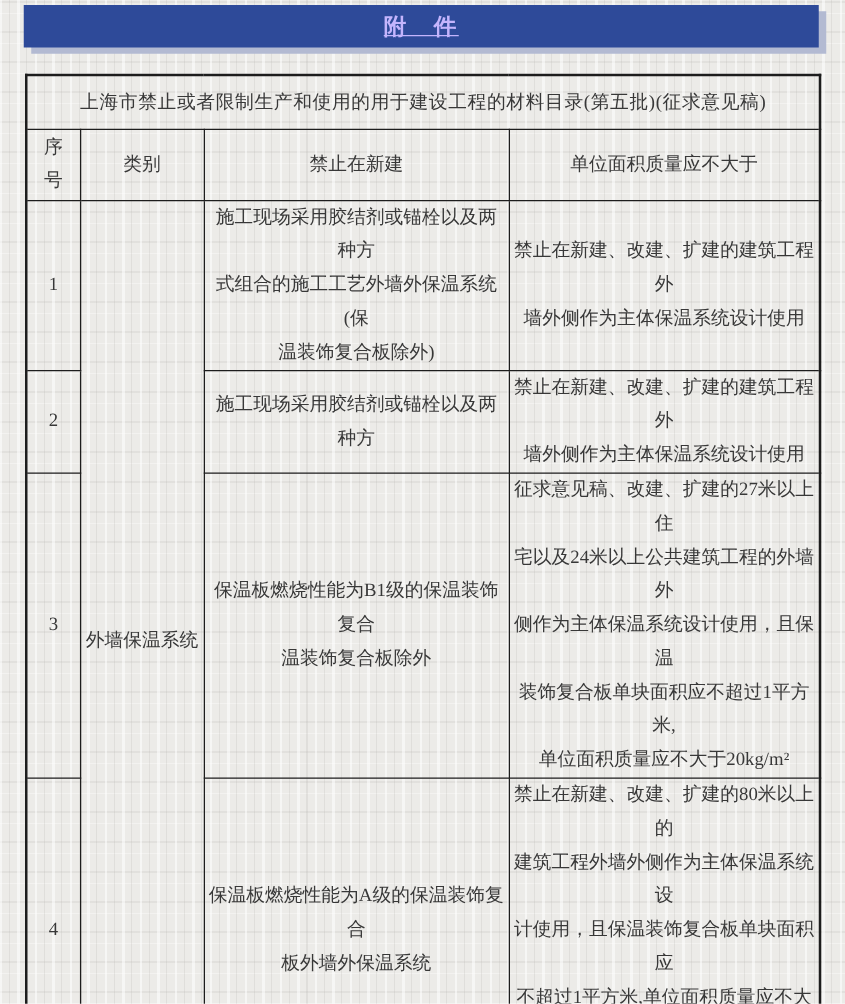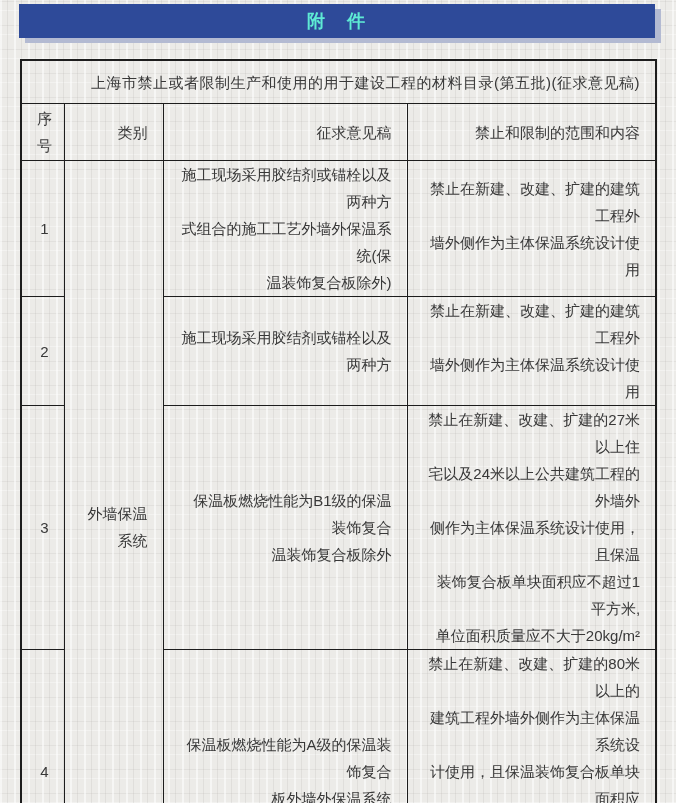--- a/index.html
+++ b/index.html
@@ -14,39 +14,41 @@
     font-family:"Liberation Sans","DejaVu Sans",sans-serif;
     color:#383838;
   }
   .title-bar{
     position:absolute;left:19px;top:4px;width:636px;height:34px;
     background:#2e4a99;
     box-shadow:6px 5px 0 0 #b3bad2;
     display:flex;align-items:center;justify-content:center;
   }
   .title-bar .title-text{
-    color:#5eead4;font-size:18px;font-weight:bold;letter-spacing:2px;
+    color:#c4b5fd;font-size:18px;font-weight:bold;letter-spacing:2px;
     white-space:pre;
+    text-decoration:underline;
   }
   table.doc{
     position:absolute;left:20px;top:59px;
     width:635px;
     border-collapse:collapse;
     table-layout:fixed;
     background:transparent;
   }
   table.doc td{
     border:1px solid #1d1d1d;
-    text-align:right;
+    text-align:center;
     vertical-align:middle;
     font-size:15px;
     line-height:27px;
-    padding:0 15px;
+    padding:0 2px;
     white-space:pre-line;
     overflow:hidden;
+    font-family:Liberation Serif, serif;
   }
   table.doc{border:2px solid #1d1d1d;}
   tr.caption-row td{height:42px;font-size:15px;letter-spacing:0.5px;}
   tr.header-row td{height:56px;}
   td.no-head{line-height:26px;}
   tr.r1 td{height:86px;margin-left:24px;}
   tr.r2 td{height:61px;}
   tr.r3 td{height:135px;}
   tr.r4 td{height:134px;}
 </style>
@@ -67,43 +69,43 @@
         <col style="width:249px">
     </colgroup>
     <tbody>
       <tr class="caption-row">
         <td colspan="4">上海市禁止或者限制生产和使用的用于建设工程的材料目录(第五批)(征求意见稿)</td>
       </tr>
       <tr class="header-row">
         <td class="no-head">序
 号</td>
         <td>类别</td>
-        <td>征求意见稿</td>
-        <td>禁止和限制的范围和内容</td>
+        <td>禁止在新建</td>
+        <td>单位面积质量应不大于</td>
       </tr>
       <tr class="r1">
         <td>1</td>
         <td rowspan="4">外墙保温系统</td>
         <td>施工现场采用胶结剂或锚栓以及两种方
 式组合的施工工艺外墙外保温系统(保
 温装饰复合板除外)</td>
         <td>禁止在新建、改建、扩建的建筑工程外
 墙外侧作为主体保温系统设计使用</td>
       </tr>
       <tr class="r2">
         <td>2</td>
         <td>施工现场采用胶结剂或锚栓以及两种方</td>
         <td>禁止在新建、改建、扩建的建筑工程外
 墙外侧作为主体保温系统设计使用</td>
       </tr>
       <tr class="r3">
         <td>3</td>
         <td>保温板燃烧性能为B1级的保温装饰复合
 温装饰复合板除外</td>
-        <td>禁止在新建、改建、扩建的27米以上住
+        <td>征求意见稿、改建、扩建的27米以上住
 宅以及24米以上公共建筑工程的外墙外
 侧作为主体保温系统设计使用，且保温
 装饰复合板单块面积应不超过1平方米,
 单位面积质量应不大于20kg/m²</td>
       </tr>
       <tr class="r4">
         <td>4</td>
         <td>保温板燃烧性能为A级的保温装饰复合
 板外墙外保温系统</td>
         <td>禁止在新建、改建、扩建的80米以上的

